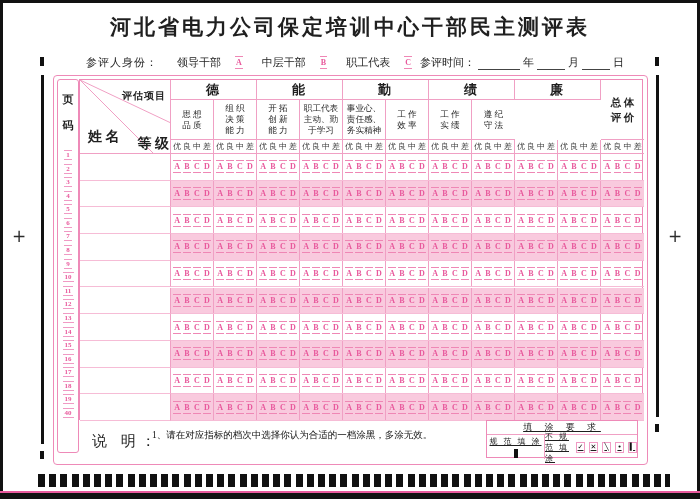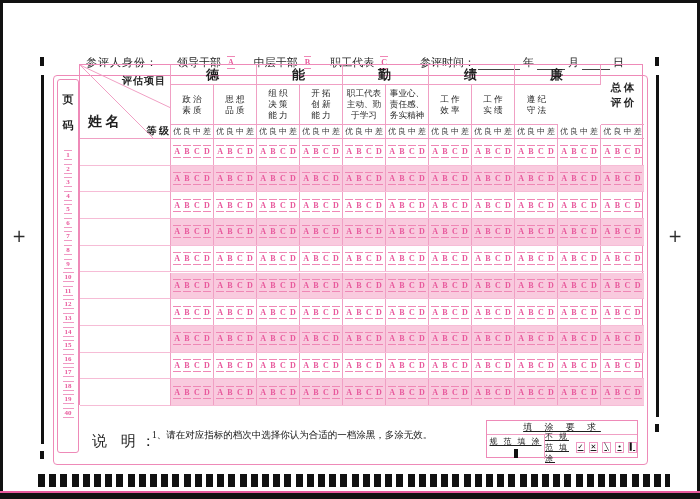--- a/index.html
+++ b/index.html
@@ -11,48 +11,48 @@
   .edge.left{left:0;top:0;width:3px;height:499px;}
   .edge.right{right:0;top:0;width:3px;height:499px;}
   .bottombar{position:absolute;left:0;top:493px;width:700px;height:6px;background:#111;}
   .bottompink{position:absolute;left:0;top:491px;width:700px;height:2px;background:#e8599c;}
 
   .title{position:absolute;left:0;top:13px;width:700px;text-align:center;
          font-size:21px;font-weight:bold;letter-spacing:3px;}
 
   .idrow{position:absolute;left:86px;top:55px;display:flex;align-items:center;gap:19px;font-size:11px;}
   .idrow .lbl{letter-spacing:1px;}
-  .idopt{display:flex;align-items:center;gap:6px;}
+  .idopt{display:flex;align-items:center;gap:14px;}
   .timerow{position:absolute;left:420px;top:55px;display:flex;align-items:flex-end;font-size:11px;}
   .uline{display:inline-block;border-bottom:1px solid #444;height:12px;margin:0 3px;}
   .u42{width:42px;} .u30{width:28px;}
 
   .dash{position:absolute;width:4px;height:9px;background:#111;}
   .vbar{position:absolute;width:3px;background:#111;}
   .plus{position:absolute;font-size:17px;color:#2b2b2b;font-family:"DejaVu Sans",sans-serif;}
 
   .frame{position:absolute;left:53px;top:75px;width:593px;height:388px;
          border:1px solid #ee8ab8;border-radius:4px;}
 
   .pagecol{position:absolute;left:57px;top:79px;width:20px;height:372px;
            border:1px solid #ee8ab8;border-radius:3px;}
   .pagecol .h{position:absolute;left:0;width:20px;text-align:center;font-size:11px;font-weight:bold;}
   .pagenums{position:absolute;left:0;top:70px;width:20px;height:268px;
             display:flex;flex-direction:column;justify-content:space-between;align-items:center;}
   .pnum{font-size:7px;line-height:8px;color:#e8599c;border-top:1px solid #f09ac4;
         border-bottom:1px solid #f09ac4;padding:0 2px;font-weight:bold;}
 
-  #grid{position:absolute;left:79px;top:64px;width:564px;height:341px;
+  #grid{position:absolute;left:79px;top:79px;width:564px;height:341px;
         border:1px solid #ee8ab8;box-sizing:border-box;}
   .corner{position:absolute;left:0;top:0;width:91px;height:74px;border-right:1px solid #f0a0c4;
           border-bottom:1px solid #f0a0c4;box-sizing:border-box;}
   .corner svg{position:absolute;left:0;top:0;}
   .corner .c-item{position:absolute;top:9px;right:4px;font-size:10px;font-weight:bold;letter-spacing:1px;}
   .corner .c-name{position:absolute;bottom:7px;left:8px;font-size:14px;font-weight:bold;}
-  .corner .c-grade{position:absolute;bottom:0px;right:1px;font-size:10px;font-weight:bold;}
+  .corner .c-grade{position:absolute;bottom:0px;right:1px;font-size:14px;font-weight:bold;}
 
   .cats{position:absolute;left:91px;top:0;height:20px;display:flex;}
   .cat{width:86px;box-sizing:border-box;border-right:1px solid #f0a0c4;border-bottom:1px solid #f0a0c4;
        display:flex;align-items:center;justify-content:center;font-size:13px;font-weight:bold;letter-spacing:2px;}
   .overall{position:absolute;left:521px;top:0;width:43px;height:60px;box-sizing:border-box;
            border-bottom:1px solid #f0a0c4;display:flex;align-items:center;justify-content:center;
            font-size:10.5px;font-weight:bold;text-align:center;white-space:pre-line;line-height:15px;}
   .items{position:absolute;left:91px;top:20px;height:40px;display:flex;}
   .item{width:43px;box-sizing:border-box;border-right:1px solid #f0a0c4;border-bottom:1px solid #f0a0c4;
         display:flex;align-items:center;justify-content:center;text-align:center;
@@ -96,20 +96,21 @@
 </style>
 </head>
 <body>
 
 <div class="sheet">
 
   <div class="edge top"></div>
   <div class="edge left"></div>
   <div class="edge right"></div>
 
+  <div class="title">河北省电力公司保定培训中心干部民主测评表</div>
 
   <div class="idrow">
     <span class="lbl">参评人身份：</span>
     <span class="idopt">
       <span>领导干部</span>
       <span class="bub">A</span>
     </span>
     <span class="idopt">
       <span>中层干部</span>
       <span class="bub">B</span>
@@ -181,22 +182,20 @@
     <div class="cats" id="cats">
         <div class="cat">德</div>
         <div class="cat">能</div>
         <div class="cat">勤</div>
         <div class="cat">绩</div>
         <div class="cat">廉</div>
       </div>
     <div class="overall">总 体
 评 价</div>
     <div class="items" id="items">
-        <div class="item">政 治
-素 质</div>
         <div class="item">思 想
 品 质</div>
         <div class="item">组 织
 决 策
 能 力</div>
         <div class="item">开 拓
 创 新
 能 力</div>
         <div class="item">职工代表
 主动、勤

